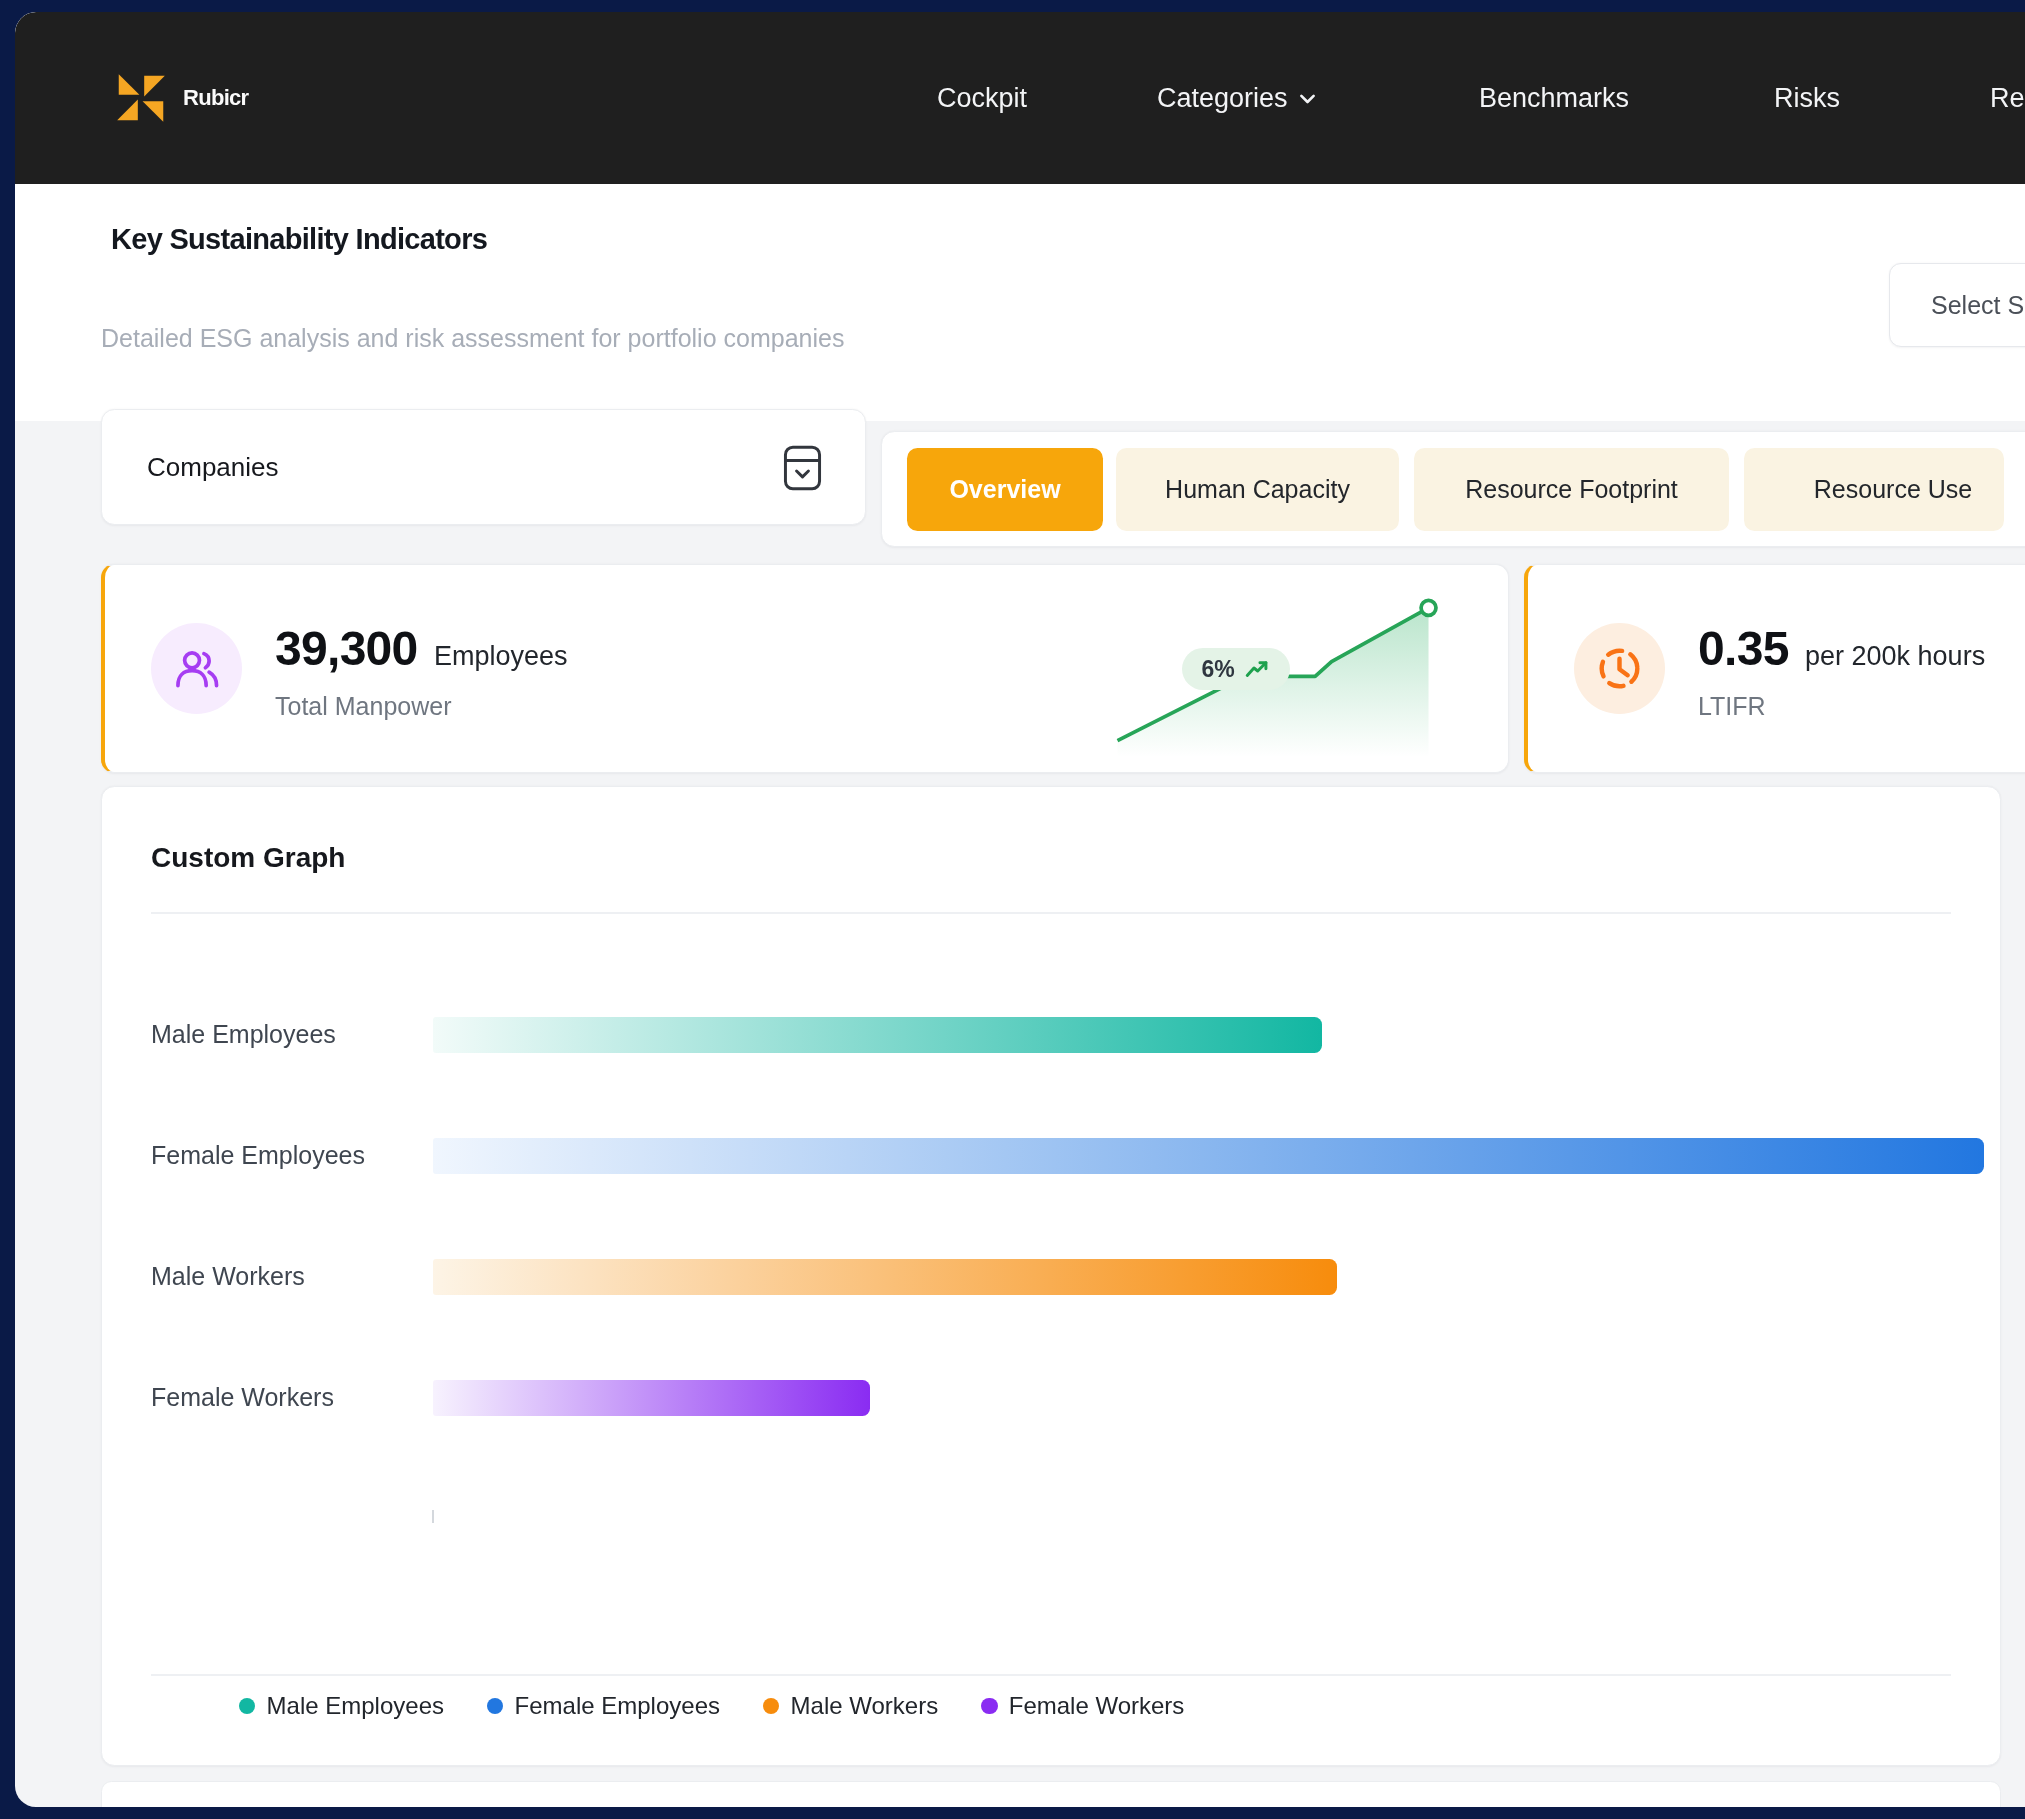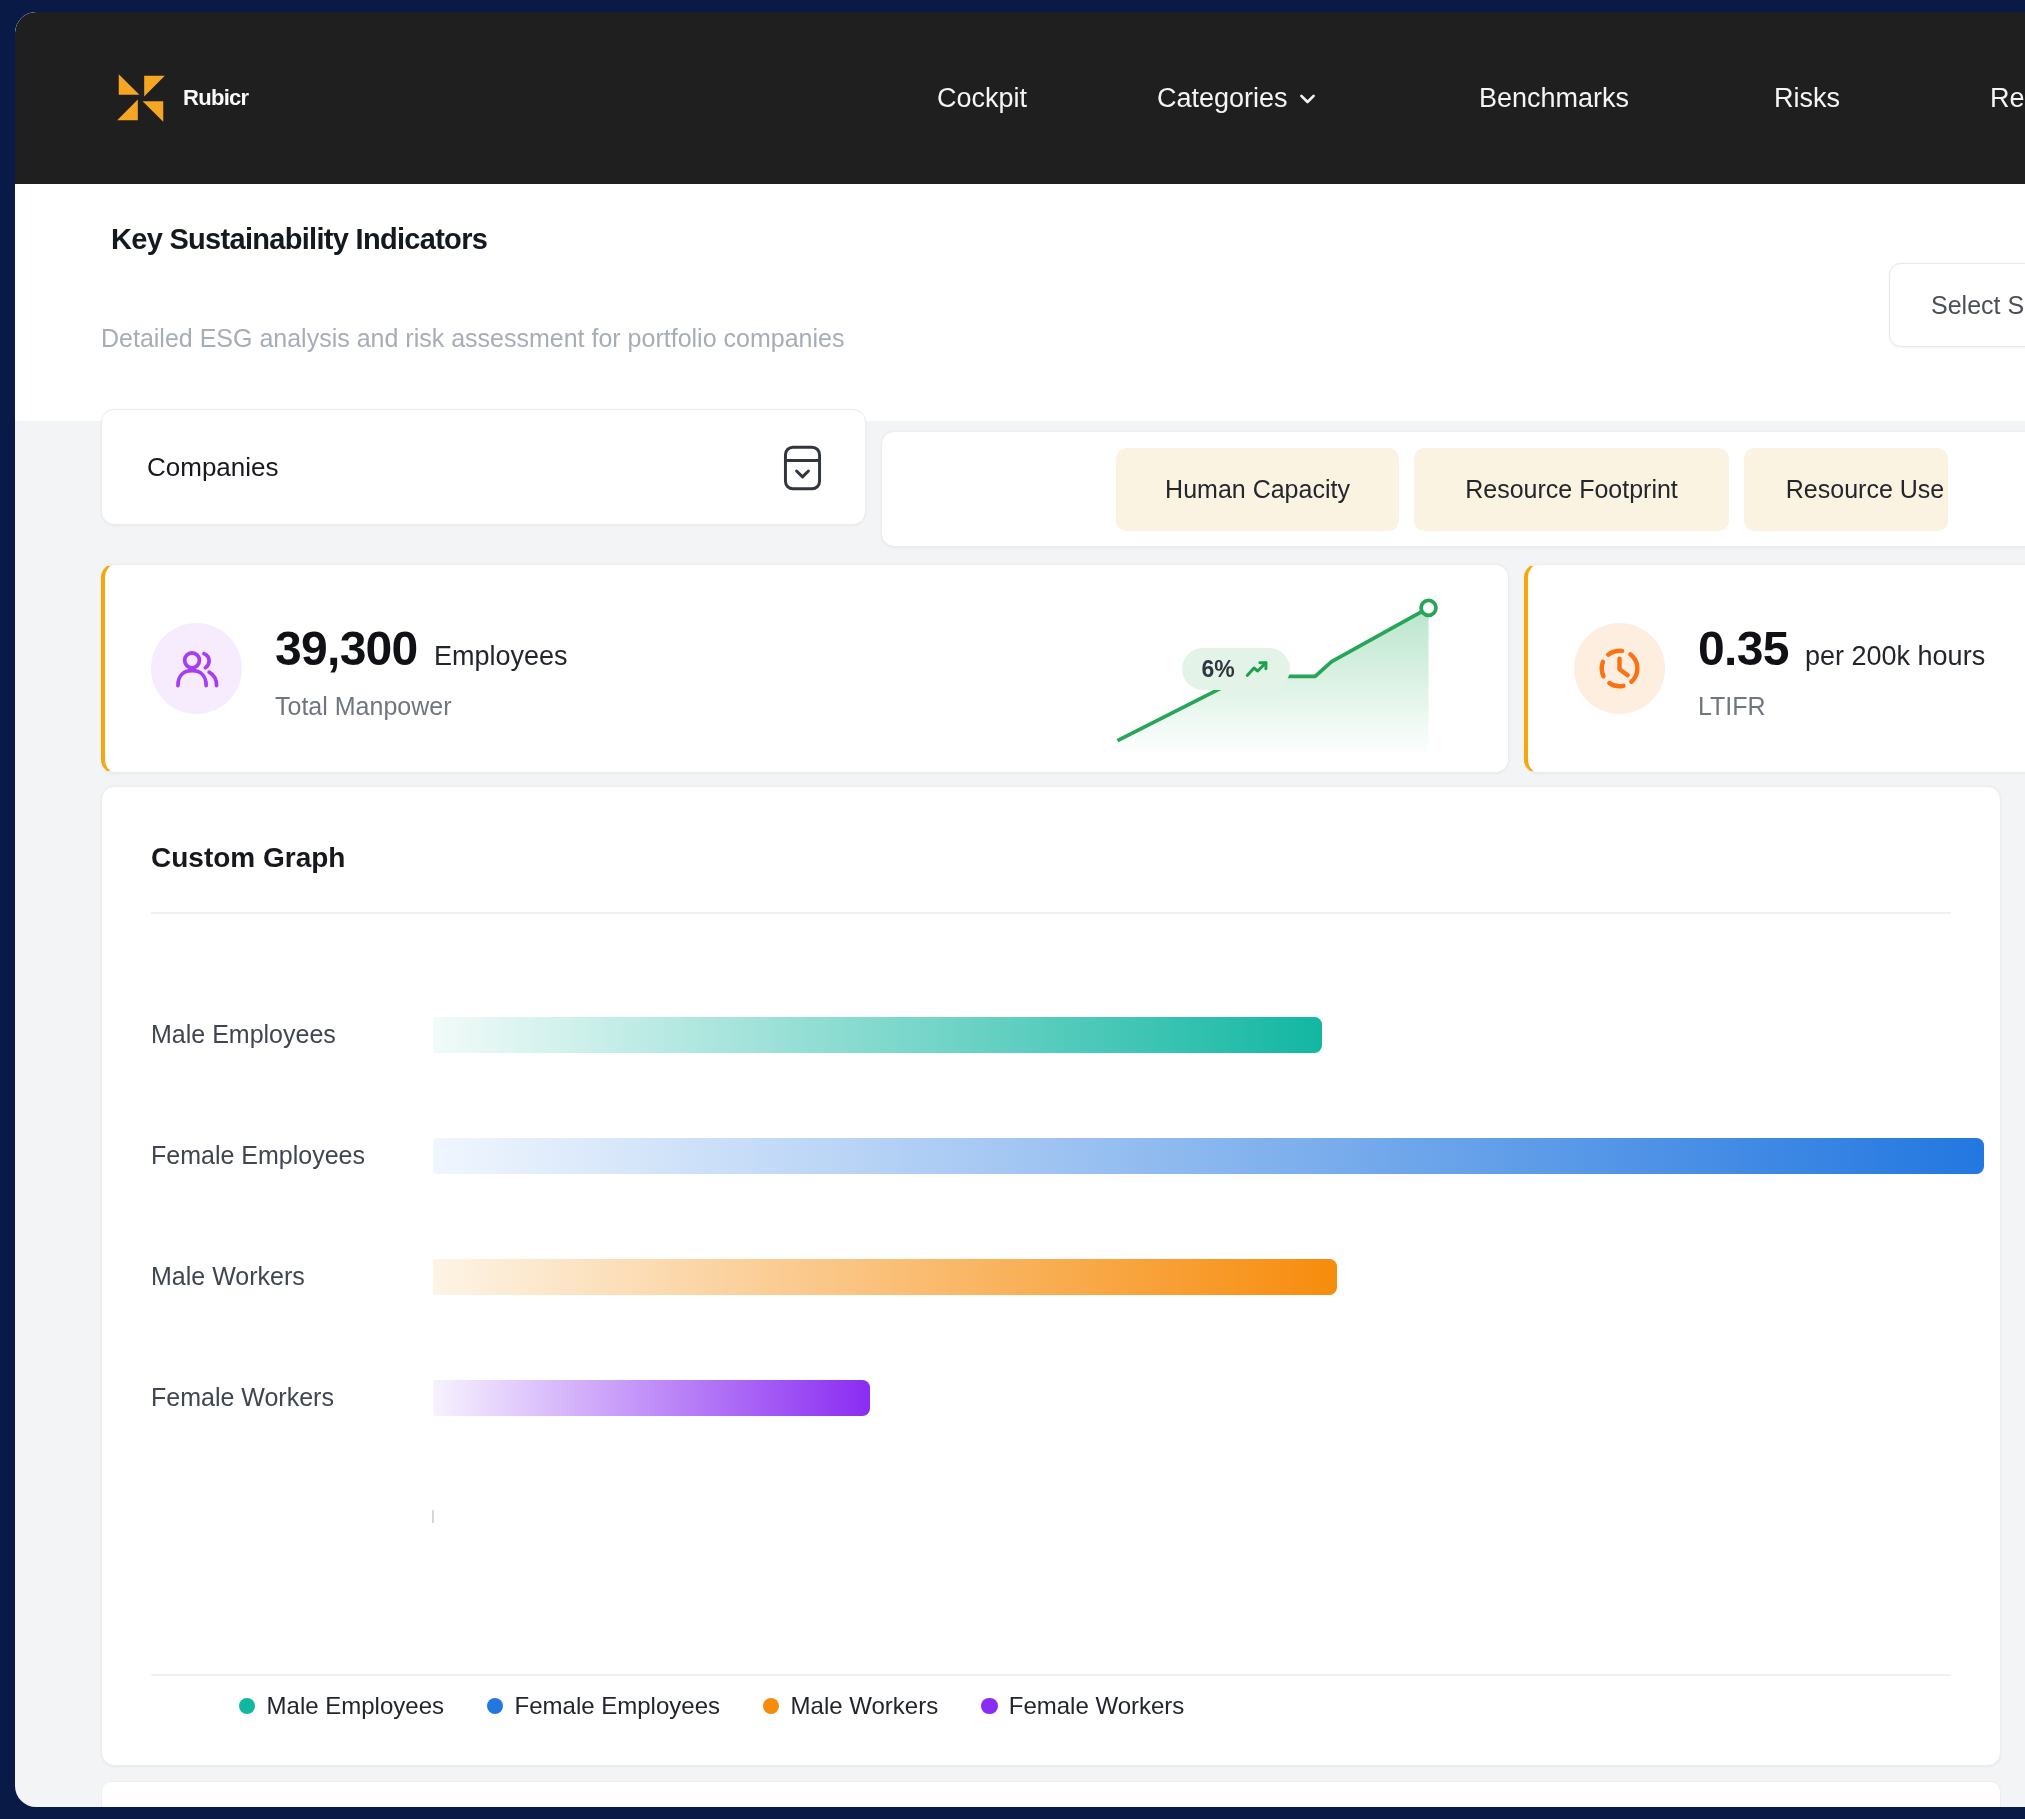--- a/index.html
+++ b/index.html
@@ -34,21 +34,21 @@
   
   .panel { background:#fff; border:0.7px solid #ebedf0; border-radius:13.4px; box-shadow:0 0.7px 2.2px rgba(16,24,40,.05); }
   .companies { position:absolute; left:86px; top:397px; width:765px; height:116px; display:flex; align-items:center; }
   .companies-label { margin-left:45px; font-size:26px; color:#16181d; }
   .companies-icon { position:absolute; right:41px; top:34px; }
   .tabsbar { position:absolute; left:866px; top:419px; width:1434px; height:116px; }
   .tab { position:absolute; top:16.4px; height:83px; border-radius:10.5px; display:flex; align-items:center;
     justify-content:center; font-size:25px; color:#23262b; background:#faf3e2; cursor:pointer; }
   .tab.active { background:#f7a60b; color:#ffffff; font-weight:600; }
   .tab-overview{left:25px;width:196px;} .tab-hc{left:234px;width:283px;}
-  .tab-rf{left:532px;width:315px;} .tab-ru{left:862px;width:204px;padding-left:38px;}
+  .tab-rf{left:532px;width:315px;} .tab-ru{left:862px;width:260px;padding-left:38px;}
   
   .kpi { position:absolute; top:552px; height:209px; background:#fff; border:0.7px solid #ebedf0;
     border-left:4.5px solid #f7a60b; border-radius:13.4px; box-shadow:0 0.7px 2.2px rgba(16,24,40,.05); overflow:hidden; }
   .kpi-1 { left:86px; width:1408px; } .kpi-2 { left:1509px; width:612px; }
   .kpi-icon { position:absolute; left:46px; top:58px; width:91px; height:91px; border-radius:50%;
     display:flex; align-items:center; justify-content:center; }
   .kpi-icon.purple { background:#f7ecfe; } .kpi-icon.orange { background:#fdeee0; }
   .kpi-text { position:absolute; left:170px; top:43px; }
   .kpi-valrow { display:flex; align-items:baseline; gap:16.4px; }
   .kpi-value { font-size:48px; font-weight:bold; color:#0f1115; letter-spacing:-0.7px;margin-top:13px; }
@@ -128,20 +128,21 @@
   <div class="panel companies">
     <span class="companies-label">Companies</span>
     <svg class="companies-icon" width="43" height="48" viewBox="0 0 58 64">
       <rect x="6" y="4" width="46" height="56" rx="10" fill="none" stroke="#32363d" stroke-width="4"></rect>
       <line x1="6" y1="22" x2="52" y2="22" stroke="#32363d" stroke-width="4"></line>
       <path d="M21 36 L29 44 L37 36" fill="none" stroke="#32363d" stroke-width="4" stroke-linecap="round" stroke-linejoin="round"></path>
     </svg>
   </div>
 
   <div class="panel tabsbar">
+    <div class="tab active tab-overview">Overview</div>
     <div class="tab tab-hc">Human Capacity</div>
     <div class="tab tab-rf">Resource Footprint</div>
     <div class="tab tab-ru">Resource Use</div>
 
   </div>
 
   <div class="kpi kpi-1">
     <div class="kpi-icon purple">
       <svg width="49" height="49" viewBox="0 0 66 66">
         <g fill="none" stroke="#a63df2" stroke-width="5" stroke-linecap="round">

